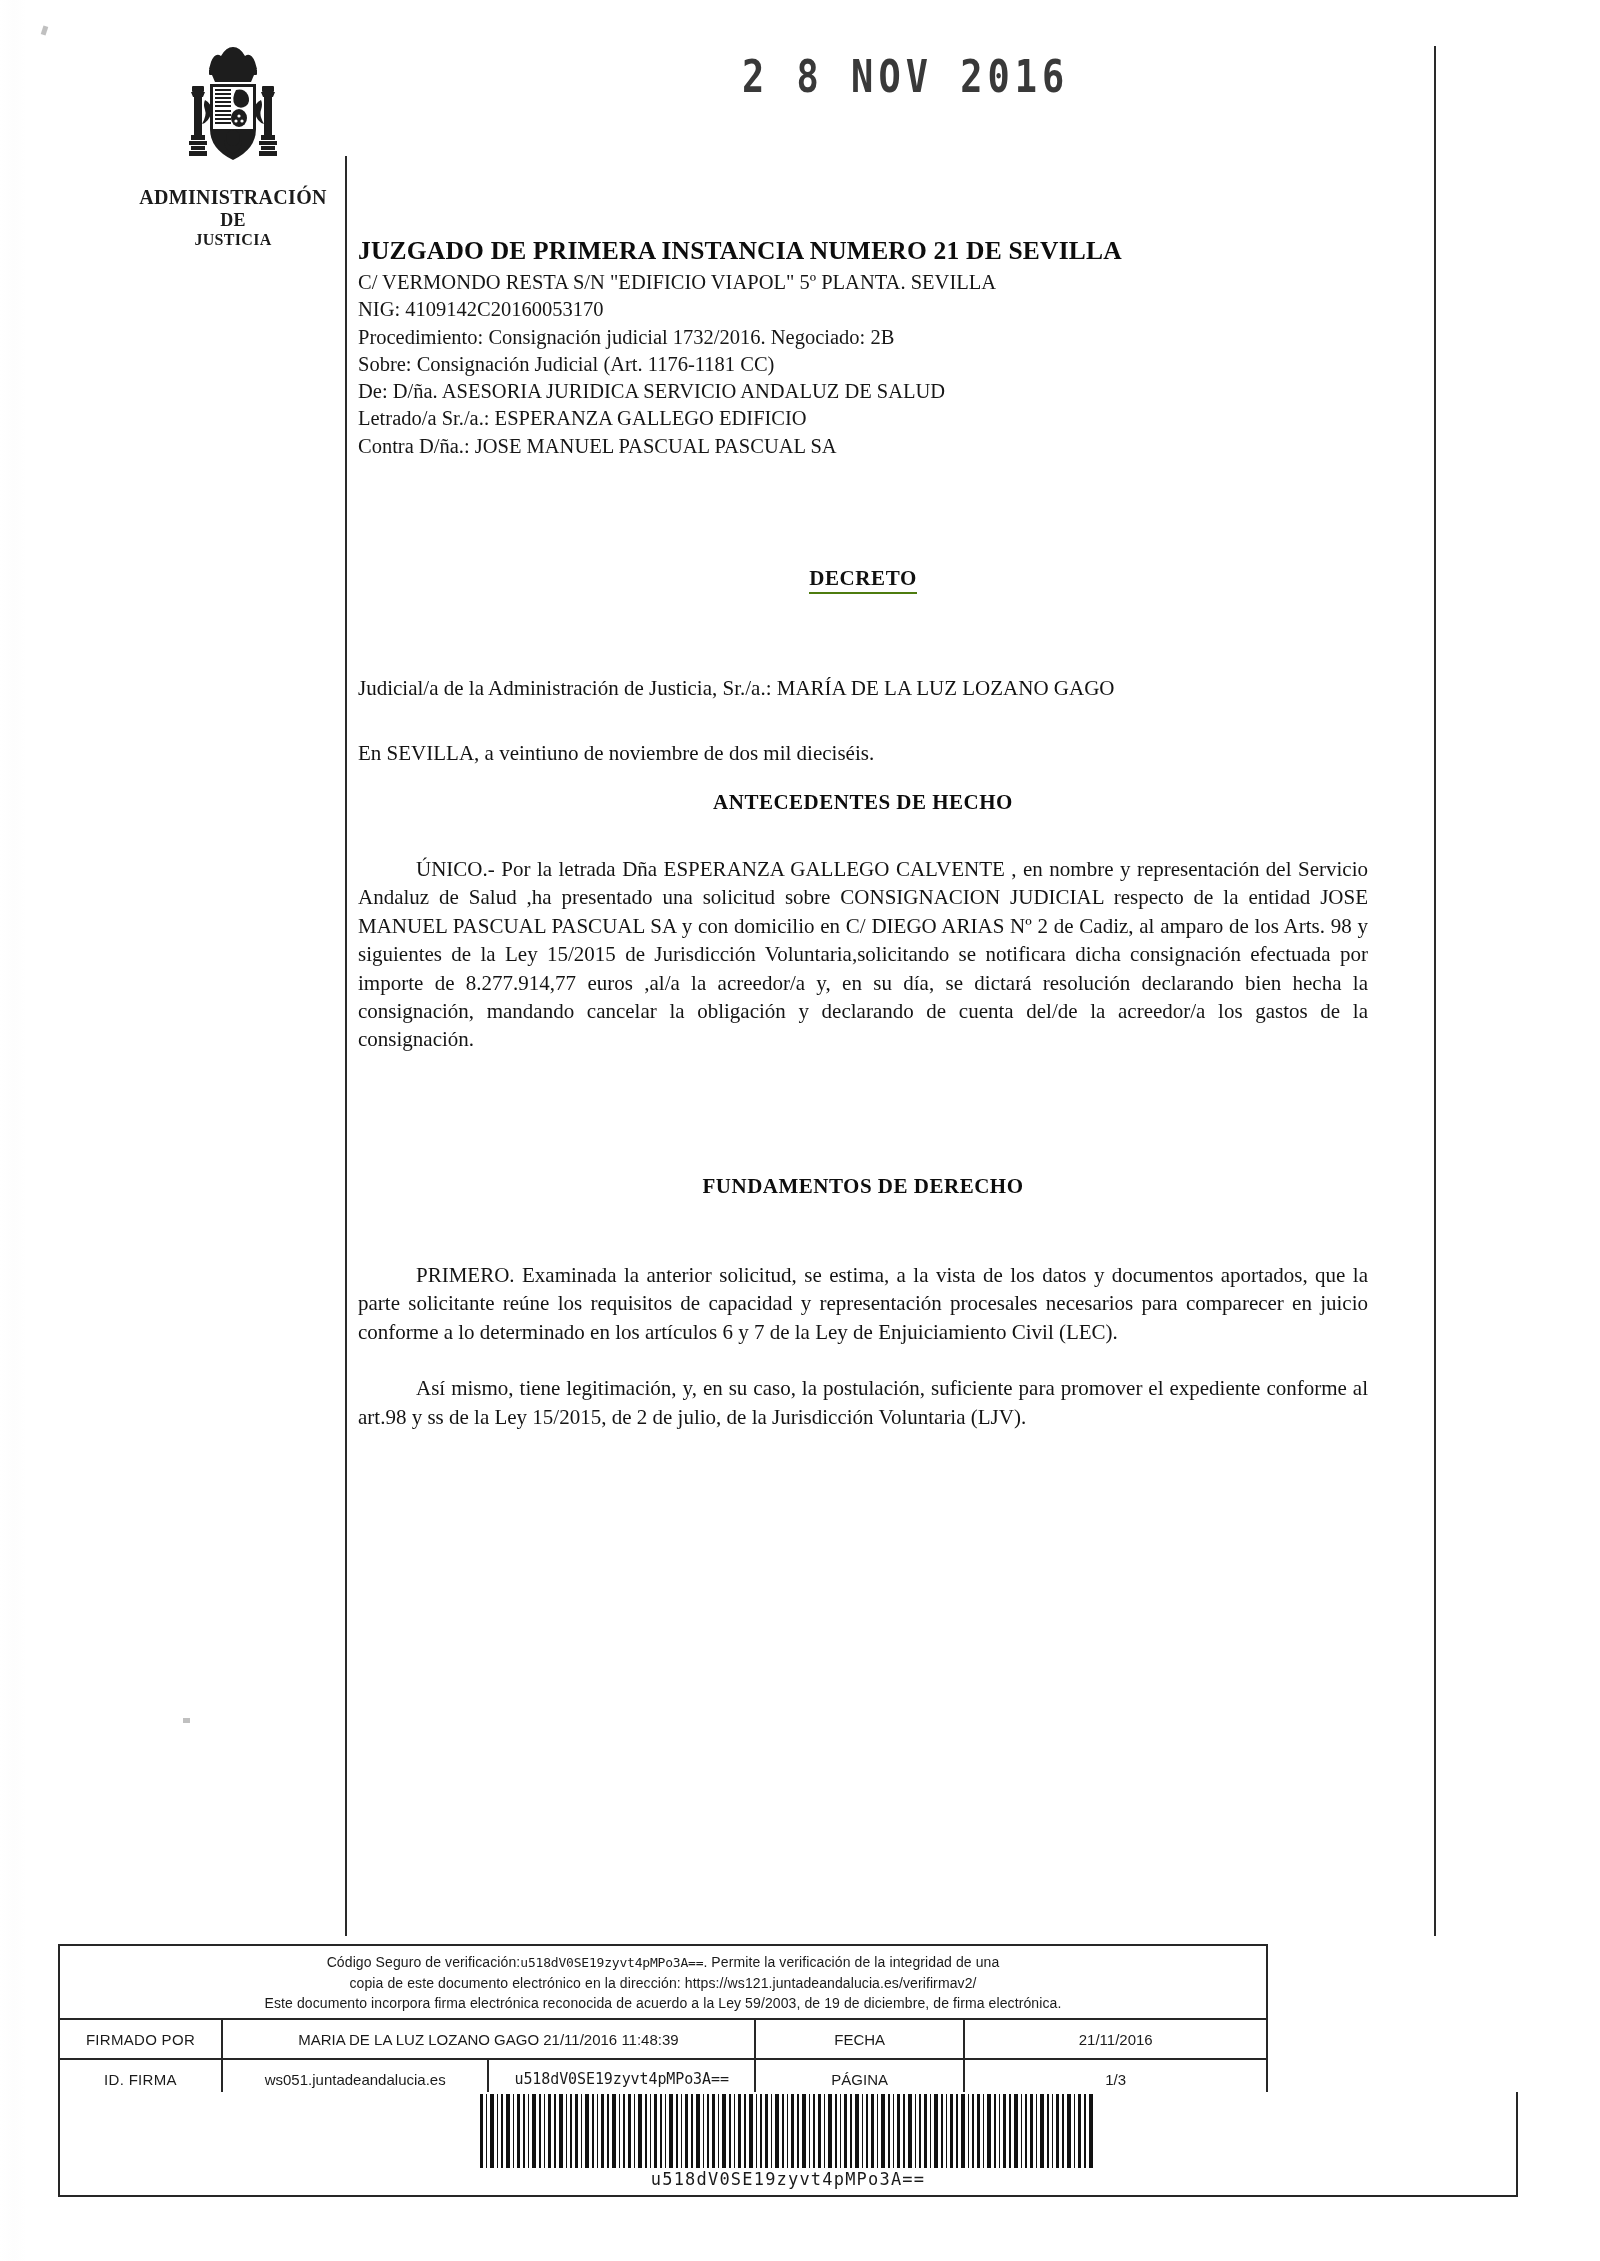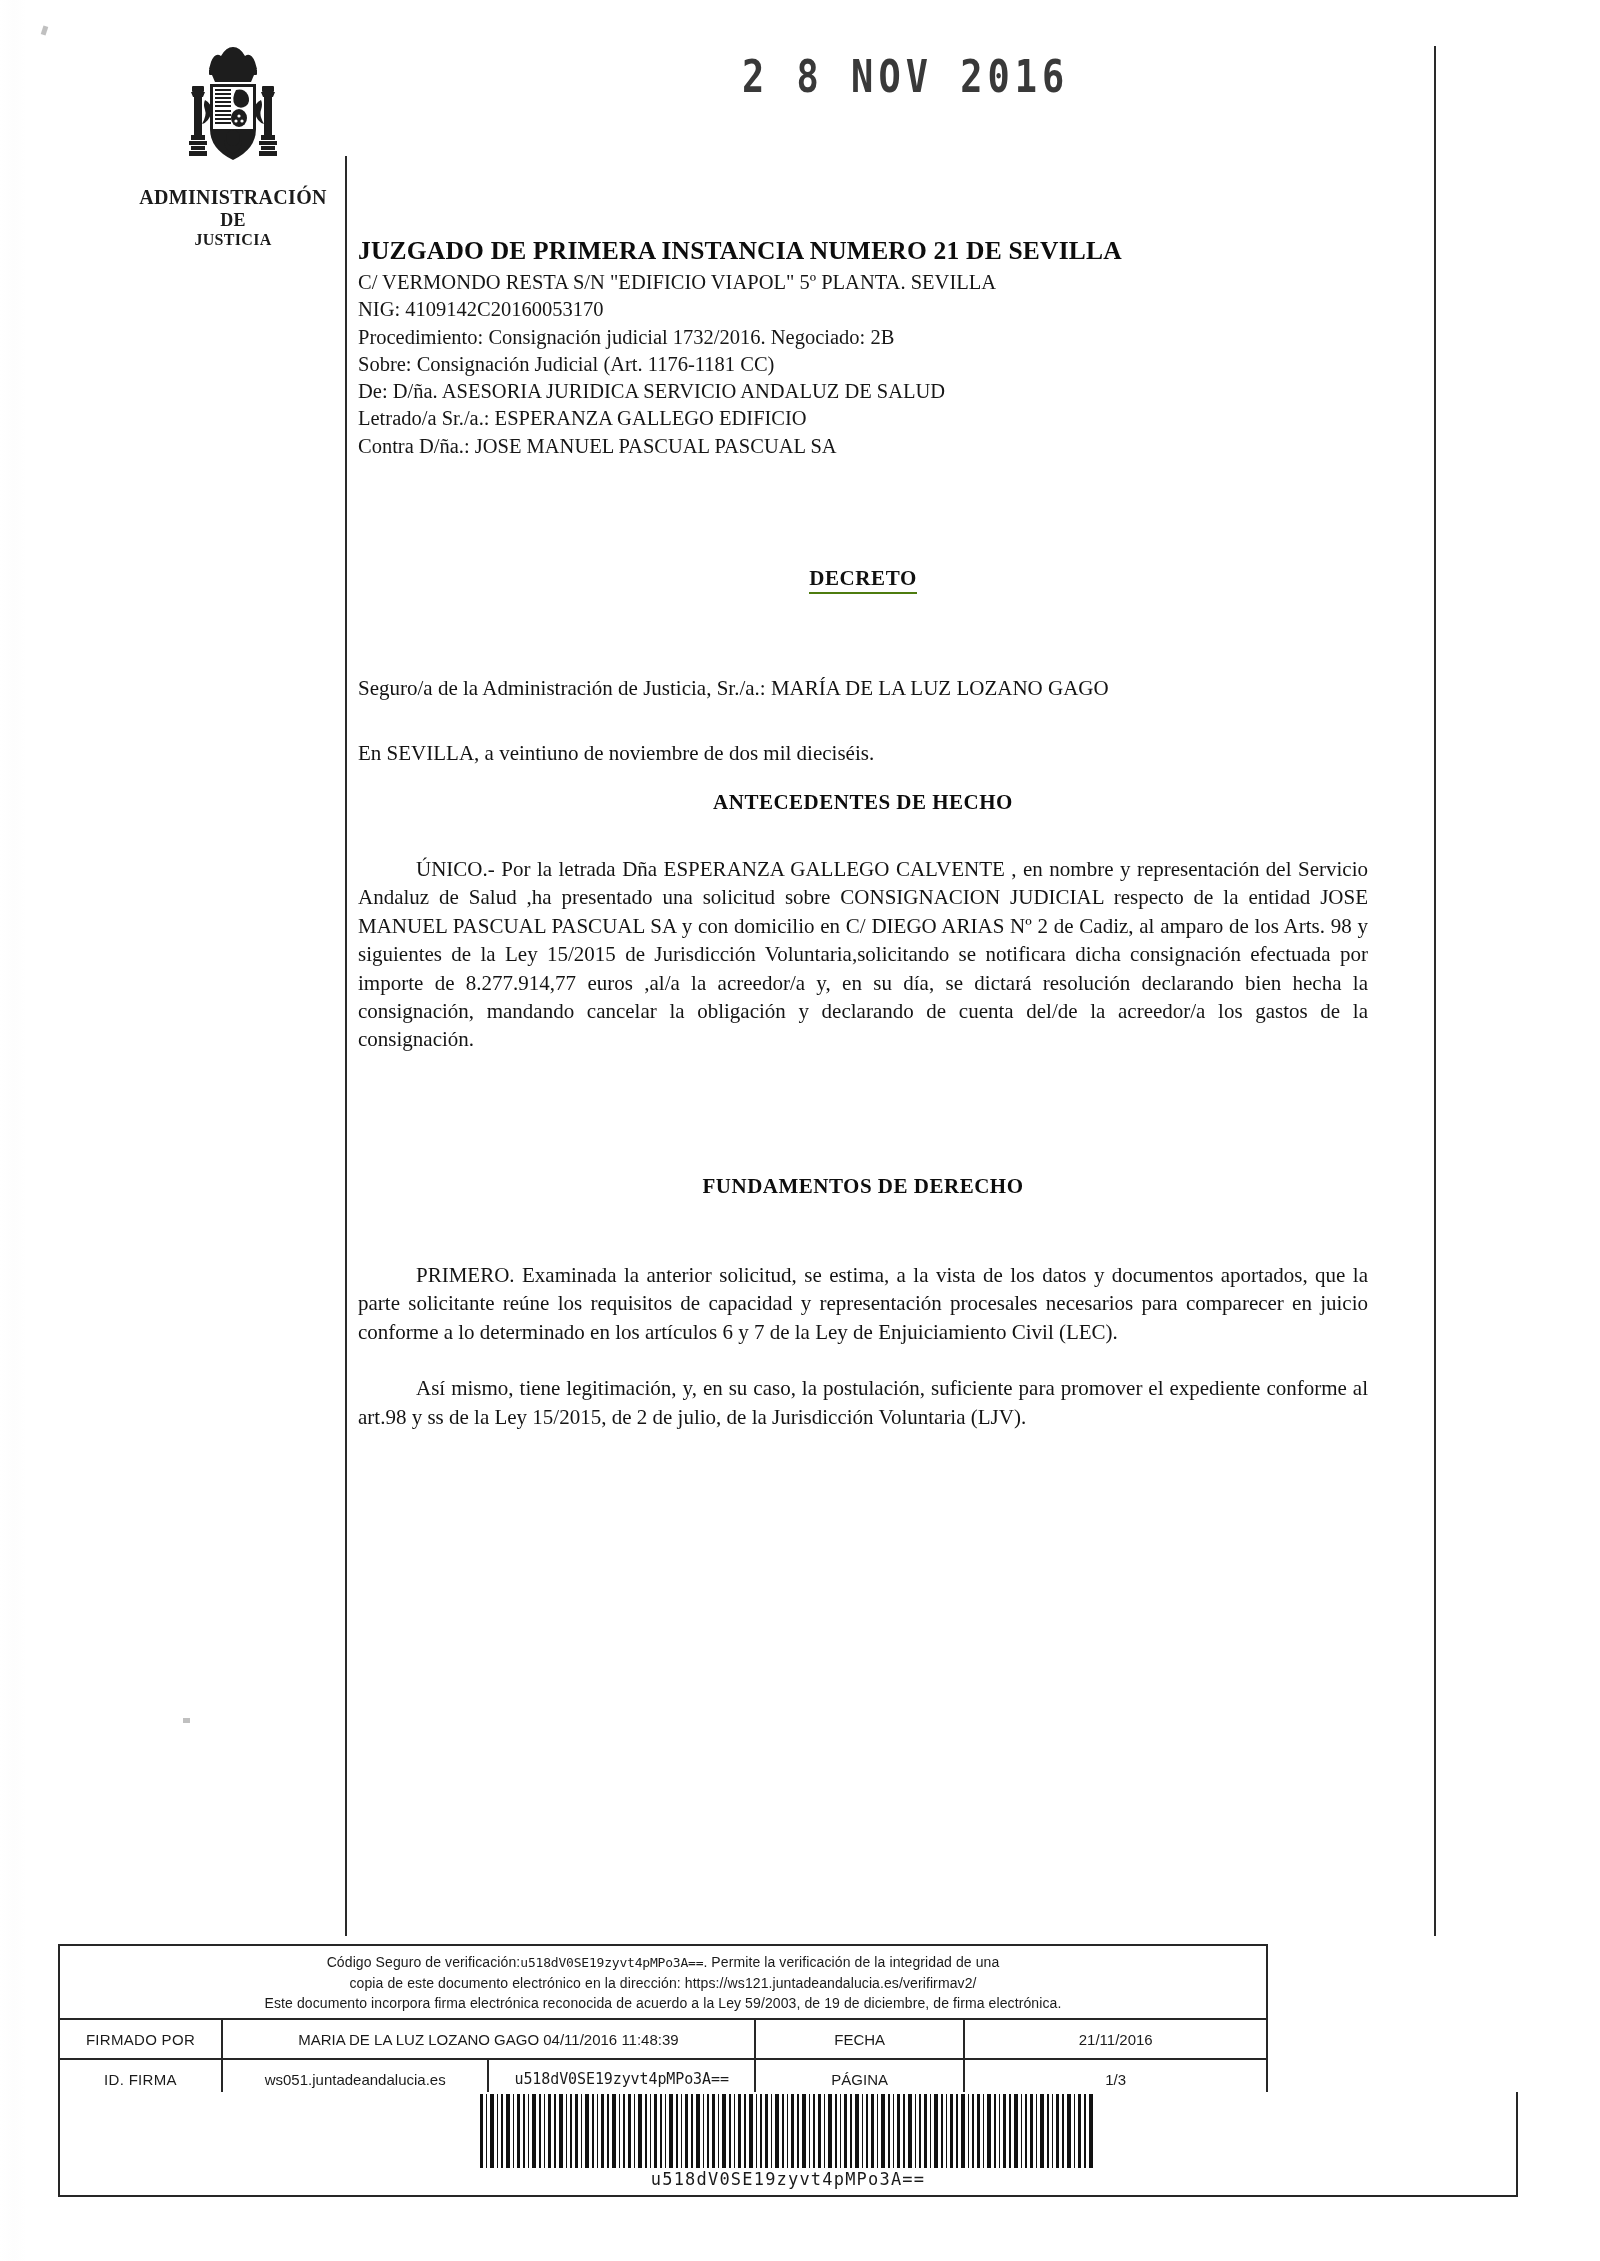--- a/index.html
+++ b/index.html
@@ -335,21 +335,21 @@
     <div class="hdr-line">Procedimiento: Consignación judicial  1732/2016.  Negociado: 2B</div>
     <div class="hdr-line">Sobre: Consignación Judicial (Art. 1176-1181 CC)</div>
     <div class="hdr-line">De: D/ña. ASESORIA JURIDICA SERVICIO ANDALUZ DE SALUD</div>
     <div class="hdr-line">Letrado/a Sr./a.: ESPERANZA GALLEGO EDIFICIO</div>
     <div class="hdr-line">Contra D/ña.: JOSE MANUEL PASCUAL PASCUAL SA</div>
 
     <div class="decreto-wrap">
       <span class="decreto">DECRETO</span>
     </div>
 
-    <div class="letrado-line">Seguro/a de la Administración de Justicia, Sr./a.: MARÍA DE LA LUZ LOZANO GAGO</div>
+    <div class="letrado-line">Judicial/a de la Administración de Justicia, Sr./a.: MARÍA DE LA LUZ LOZANO GAGO</div>
     <div class="sevilla-line">En SEVILLA, a veintiuno de noviembre de dos mil dieciséis.</div>
 
     <div class="section-head sh-antecedentes">ANTECEDENTES DE HECHO</div>
 
     <p class="para unico"><span class="lead">ÚNICO</span><span>.- Por la letrada Dña ESPERANZA GALLEGO CALVENTE  , en nombre y representación del Servicio Andaluz de Salud ,ha presentado una solicitud sobre CONSIGNACION JUDICIAL respecto de  la entidad JOSE MANUEL PASCUAL PASCUAL SA  y con domicilio en C/ DIEGO ARIAS Nº 2 de Cadiz,  al amparo de los Arts. 98 y siguientes de la Ley 15/2015 de Jurisdicción Voluntaria,solicitando se notificara dicha consignación efectuada por importe de  8.277.914,77 euros ,al/a la acreedor/a y, en su día, se dictará resolución declarando bien hecha la consignación, mandando cancelar la obligación y declarando de cuenta del/de la acreedor/a los gastos de la consignación.</span></p>
 
     <div class="section-head sh-fundamentos">FUNDAMENTOS DE DERECHO</div>
 
     <p class="para primero"><span class="lead">PRIMERO.</span><span> Examinada la anterior solicitud, se estima, a la vista de los datos y documentos aportados, que la parte solicitante reúne los requisitos de capacidad y representación procesales necesarios para comparecer en juicio conforme a lo determinado en los artículos 6 y 7 de la Ley de Enjuiciamiento Civil (LEC).</span></p>
 
@@ -361,21 +361,21 @@
     <div class="csv-note">
       <div><span>Código Seguro de verificación:</span><span class="mono">u518dV0SE19zyvt4pMPo3A==</span><span>. Permite la verificación de la integridad de una</span></div>
       <div>copia de este documento electrónico en la dirección: https://ws121.juntadeandalucia.es/verifirmav2/</div>
       <div>Este documento incorpora firma electrónica reconocida de acuerdo a la Ley 59/2003, de 19 de diciembre, de firma electrónica.</div>
     </div>
 
     <table class="sigtable">
       <tbody>
         <tr>
           <td class="c-label">FIRMADO POR</td>
-          <td class="c-main" colspan="2">MARIA DE LA LUZ LOZANO GAGO 04/11/2016 11:48:39</td>
+          <td class="c-main" colspan="2">MARIA DE LA LUZ LOZANO GAGO 21/11/2016 11:48:39</td>
           <td class="c-key">FECHA</td>
           <td class="c-val">21/11/2016</td>
         </tr>
         <tr>
           <td class="c-label">ID. FIRMA</td>
           <td class="c-main">ws051.juntadeandalucia.es</td>
           <td class="c-main mono-cell">u518dV0SE19zyvt4pMPo3A==</td>
           <td class="c-key">PÁGINA</td>
           <td class="c-val">1/3</td>
         </tr>

